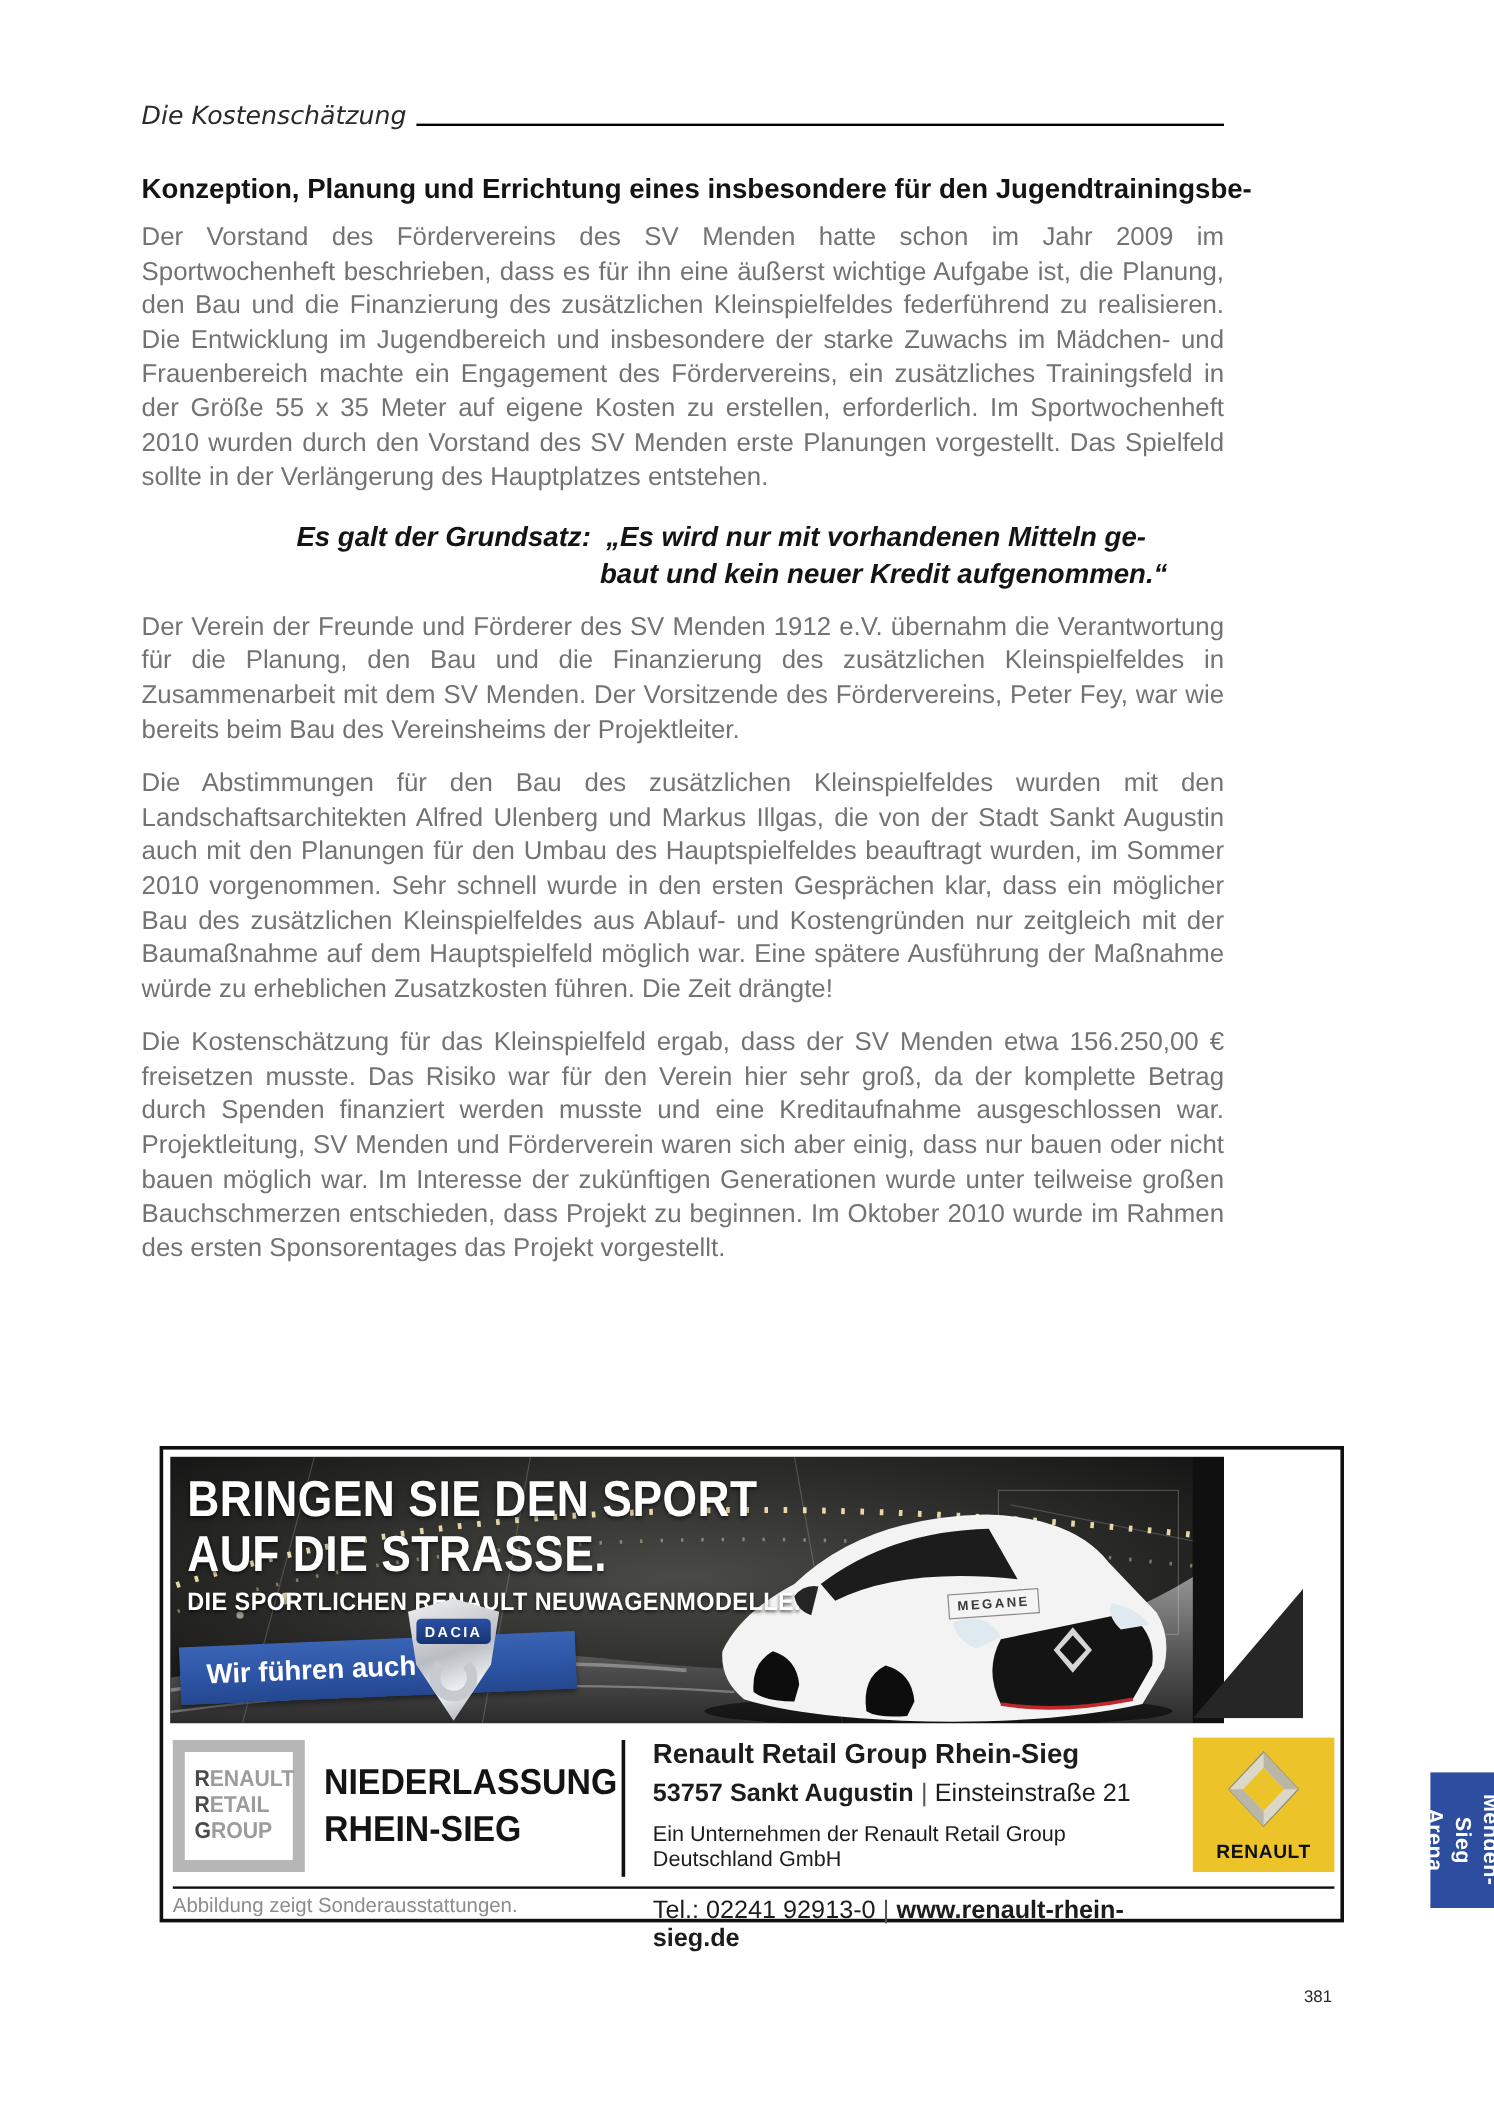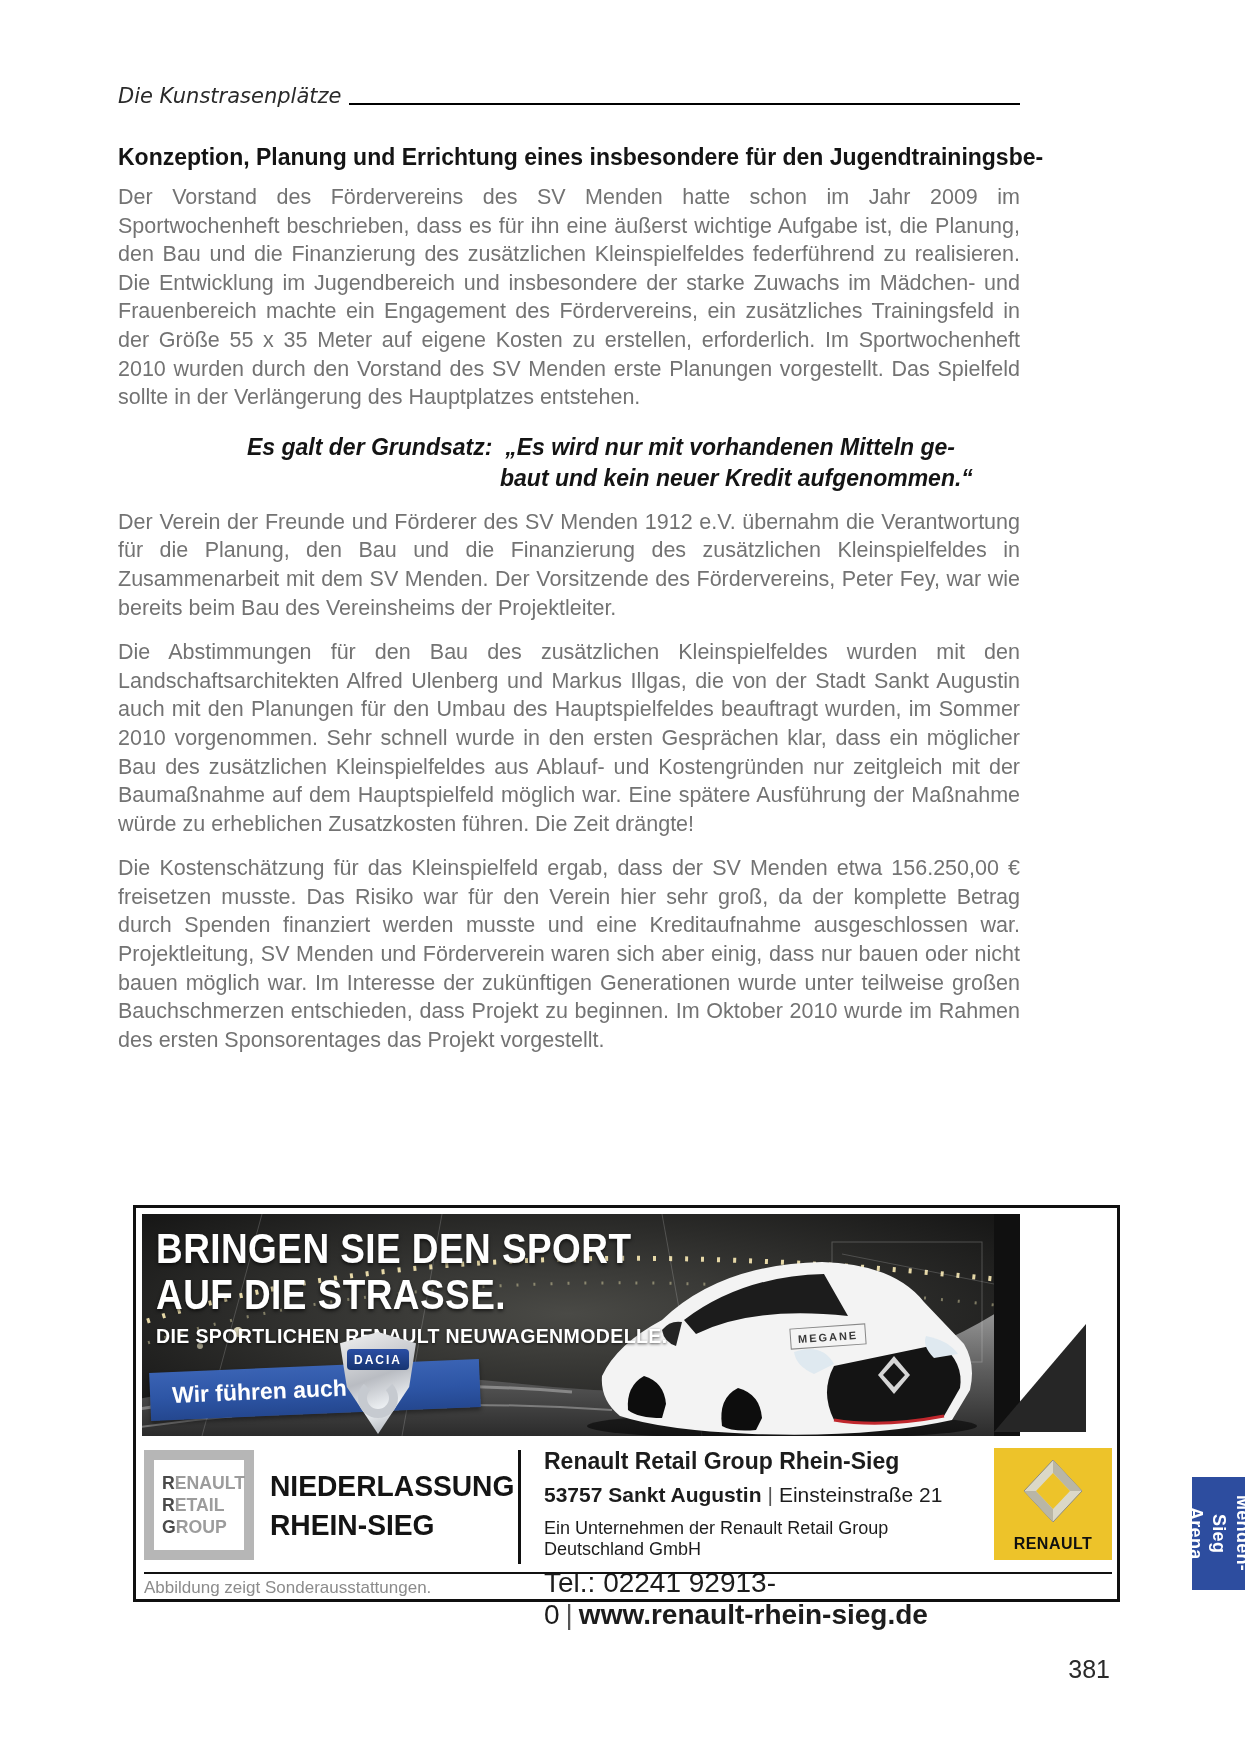--- a/index.html
+++ b/index.html
@@ -73,48 +73,48 @@
       color:#141414;transform:scaleX(.94);transform-origin:0 0;white-space:nowrap;}
 
   .ad-vdivider{position:absolute;left:376px;top:8px;width:3px;height:114px;background:#111;}
 
   .contact{position:absolute;left:402px;top:6px;width:440px;color:#1c1c1c;}
   .contact .c-name{font-size:23px;font-weight:bold;}
   .contact .c-addr{margin-top:8px;font-size:21px;}
   .contact .c-addr .bold{font-weight:bold;}
   .contact .c-sep{color:#555;padding:0 6px;font-weight:normal;}
   .contact .c-company{margin-top:11px;font-size:18px;}
-  .contact .c-tel{margin-top:7px;font-size:28px;}
+  .contact .c-tel{margin-top:20px;font-size:21px;}
   .contact .c-tel .site{font-weight:bold;}
 
   .renault-box{position:absolute;left:852px;top:6px;width:118px;height:112px;background:#edc32a;
       display:flex;flex-direction:column;align-items:center;justify-content:flex-end;}
   .renault-box svg{position:absolute;top:10px;left:24px;}
   .renault-wordmark{font-size:16px;font-weight:800;letter-spacing:.5px;color:#101010;margin-bottom:7px;}
 
   .ad-footer-rule{position:absolute;left:2px;top:130px;width:968px;border-top:2px solid #111;}
   .ad-disclaimer{position:absolute;left:2px;top:136px;font-size:17px;color:#8c8c8c;}
 
   
   .side-tab{position:absolute;left:1192px;top:1477px;width:53px;height:113px;background:#2d4d9f;
       display:flex;align-items:center;justify-content:center;}
   .side-tab-text{writing-mode:vertical-rl;color:#fff;font-weight:bold;font-size:18px;
       line-height:1.3;text-align:center;letter-spacing:.3px;}
   .page-number{position:absolute;left:1060px;top:1655px;width:50px;text-align:right;
-      font-size:25px;color:#2a2a2a;}
+      font-size:14px;color:#2a2a2a;}
 </style>
 </head>
 <body>
 
 <div class="page">
 
   <div class="column">
 
     <div class="running-header">
-      <span class="rh-text">Die Kunstrasenplätze</span>
+      <span class="rh-text">Die Kostenschätzung</span>
       <span class="rh-rule"></span>
     </div>
 
     <div class="article-heading">
       <div>Konzeption, Planung und Errichtung eines insbesondere für den Jugendtrainingsbe-</div>
     </div>
 
     <p class="body-par par1" lang="de">Der Vorstand des Fördervereins des SV Menden hatte schon im Jahr 2009 im Sportwochenheft beschrieben, dass es für ihn eine äußerst wichtige Aufgabe ist, die Planung, den Bau und die Finanzierung des zusätzlichen Kleinspielfeldes federführend zu realisieren. Die Entwicklung im Jugendbereich und insbesondere der starke Zuwachs im Mädchen- und Frauenbereich machte ein Engagement des Fördervereins, ein zusätzliches Trainingsfeld in der Größe 55 x 35 Meter auf eigene Kosten zu erstellen, erforderlich. Im Sportwochenheft 2010 wurden durch den Vorstand des SV Menden erste Planungen vorgestellt. Das Spielfeld sollte in der Verlängerung des Hauptplatzes entstehen.</p>
 
     <div class="pull-quote">

